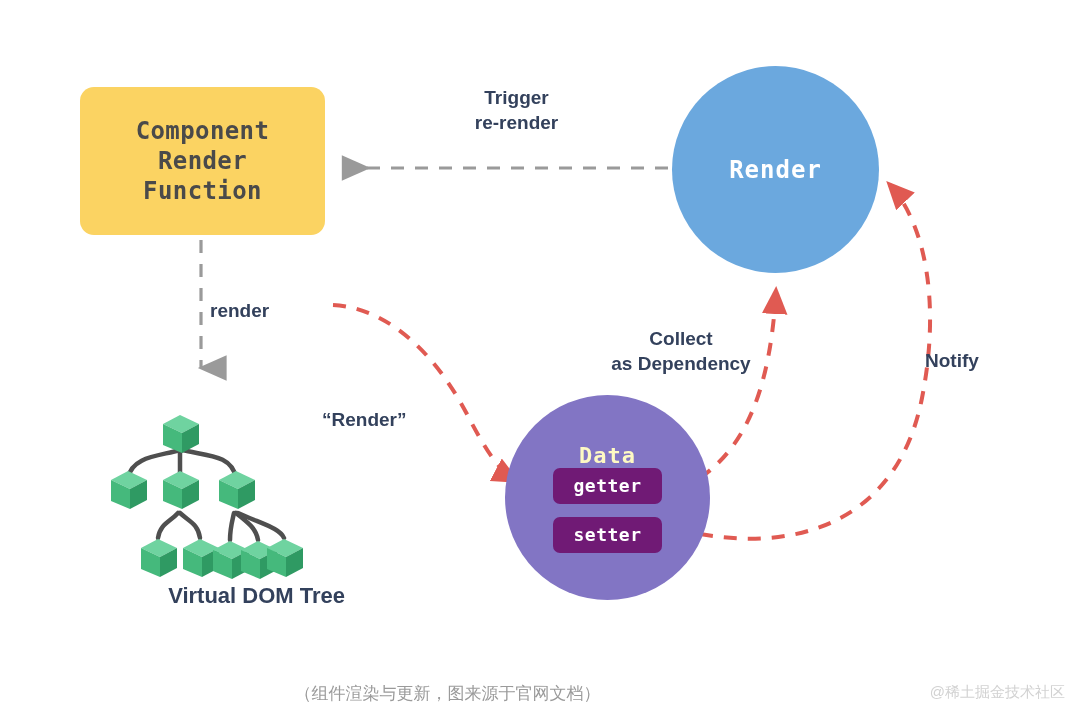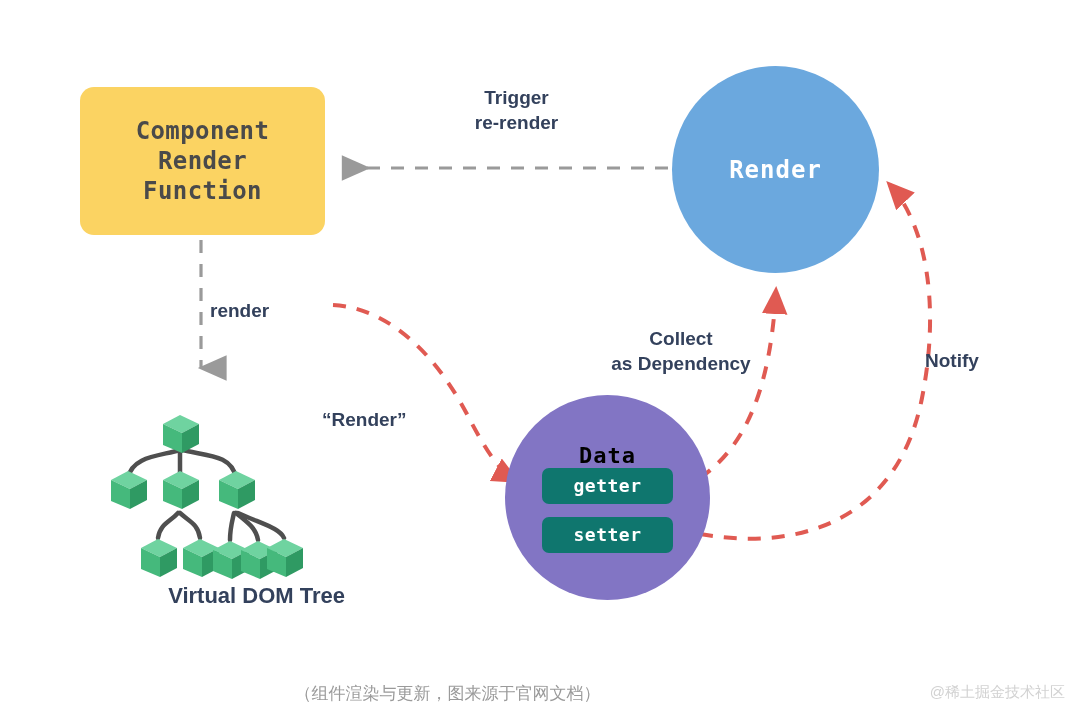--- a/index.html
+++ b/index.html
@@ -74,27 +74,27 @@
     top: 395px;
     width: 205px;
     height: 205px;
     background: #8275C4;
     border-radius: 50%;
   }
   #data-title {
     font-family: "DejaVu Sans Mono", monospace;
     font-size: 22px;
     font-weight: 700;
-    color: #000000;
+    color: #fef9c3;
     letter-spacing: 1px;
   }
   .accessor-box {
-    width: 131px;
+    width: 109px;
     height: 36px;
-    background: #0f766e;
+    background: #701a75;
     border-radius: 7px;
     display: flex;
     align-items: center;
     justify-content: center;
     font-family: "DejaVu Sans Mono", monospace;
     font-size: 18px;
     font-weight: 700;
     color: #ffffff;
     letter-spacing: 0.5px;
     margin-bottom: 13px;

